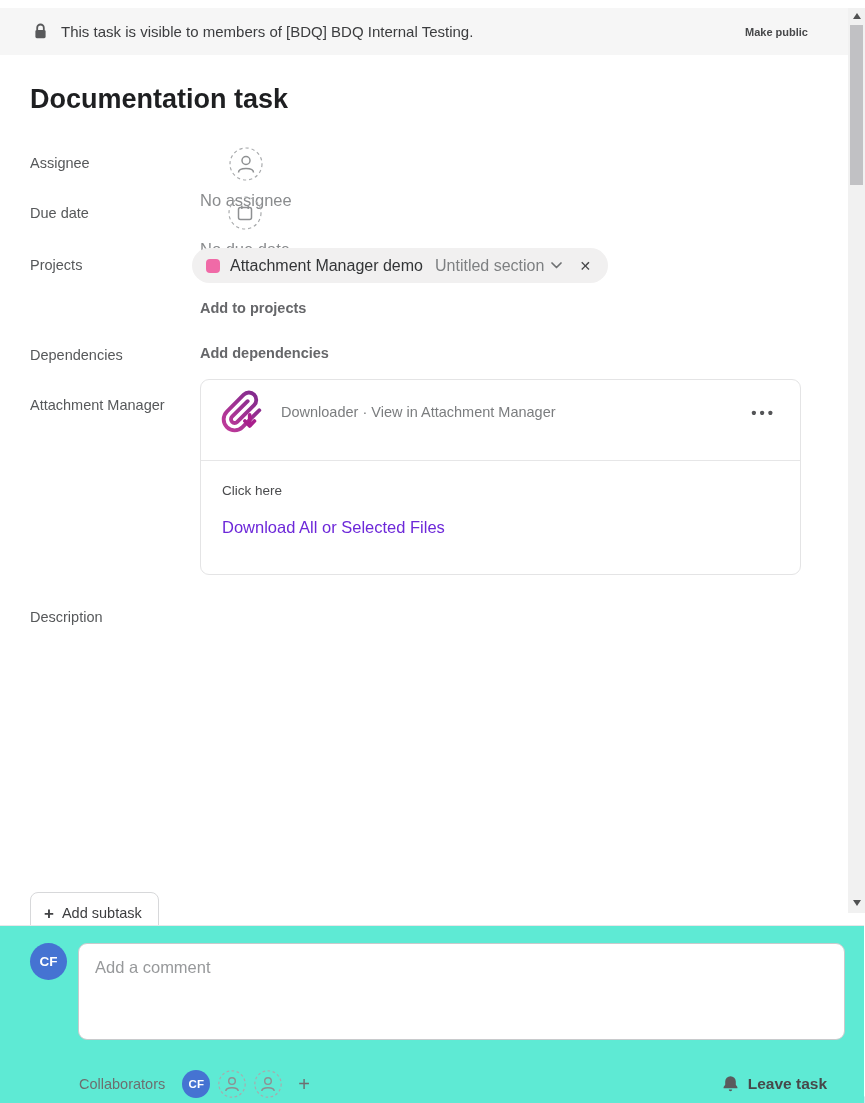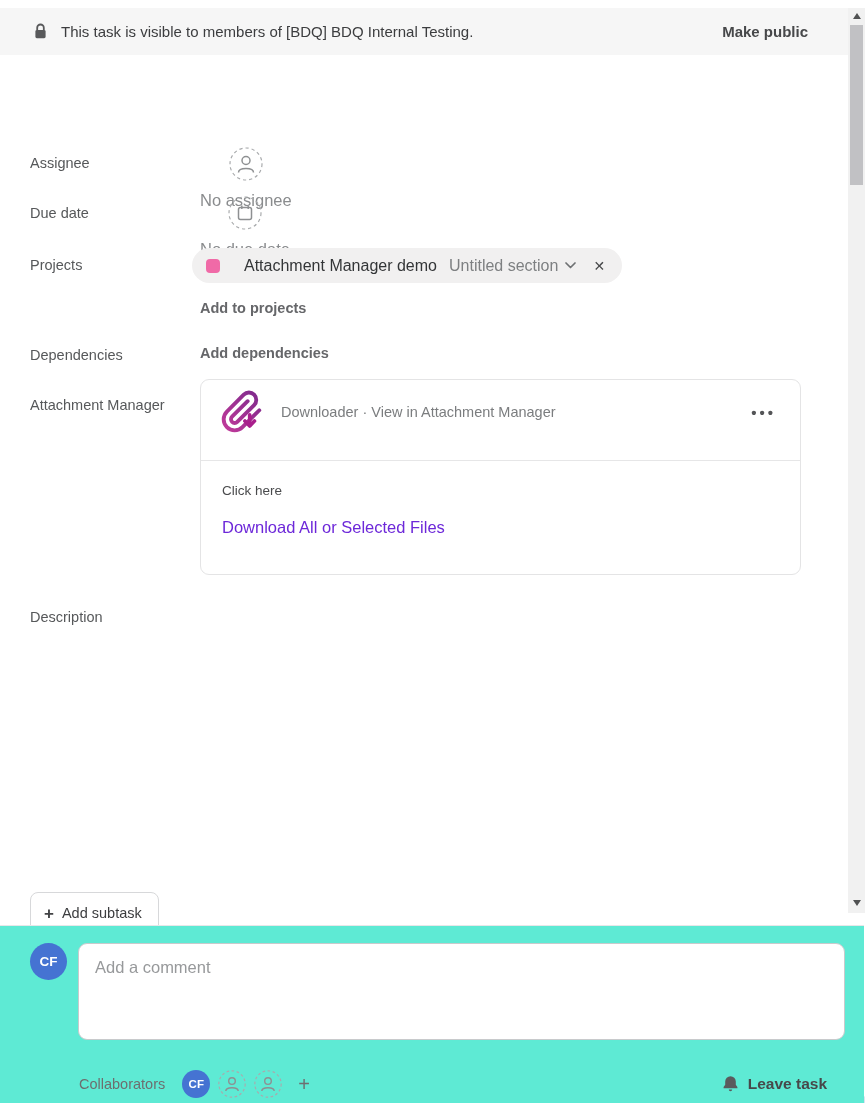--- a/index.html
+++ b/index.html
@@ -5,21 +5,21 @@
   * { margin:0; padding:0; box-sizing:border-box; }
   html,body { background:#fff; }
   body { font-family:"Liberation Sans", sans-serif; }
   #app { position:relative; width:865px; height:1103px; background:#fff; overflow:hidden; }
 
   
   .banner { position:absolute; left:0; top:8px; width:848px; height:47px; background:#f6f6f6;
             display:flex; align-items:center; padding:0 40px 0 33px; }
   .banner-msg { font-size:15px; color:#3c3d3f; margin-left:13px; }
   .banner-spacer { flex:1; }
-  .banner-action { font-size:15px; font-weight:700; color:#47484a; cursor:pointer; }
+  .banner-action { font-size:11px; font-weight:700; color:#47484a; cursor:pointer; }
 
   
   .scrollbar { position:absolute; right:0; top:8px; width:17px; height:905px; background:#f1f1f1; }
   .sb-arrow { position:absolute; left:0; width:17px; height:16px; display:flex; align-items:center; justify-content:center; }
   .sb-arrow.up { top:0; }
   .sb-arrow.down { bottom:2px; }
   .tri-up { width:0; height:0; border-left:4px solid transparent; border-right:4px solid transparent; border-bottom:6px solid #505152; }
   .tri-down { width:0; height:0; border-left:4px solid transparent; border-right:4px solid transparent; border-top:6px solid #505152; }
   .sb-thumb { position:absolute; left:2px; top:17px; width:13px; height:160px; background:#c1c1c4; }
 
@@ -28,21 +28,21 @@
 
   
   .field-label { position:absolute; left:30px; font-size:14.5px; color:#56585a; }
   .ghost-row { position:absolute; left:200px; display:flex; align-items:center; gap:10px; cursor:pointer;flex-direction:column; }
   .ghost-row .ghost-text { font-size:16.5px; color:#8a8c8e; }
 
   
   .project-pill { position:absolute; left:192px; top:248px; height:35px; background:#f1f0f0; border-radius:17.5px;
                   display:flex; align-items:center; padding:0 17px 0 14px; }
   .proj-swatch { width:14px; height:14px; border-radius:4px; background:var(--project-pink,#f06aa7); }
-  .proj-name { font-size:16px; color:#333537; margin-left:24px; cursor:pointer; }
+  .proj-name { font-size:16px; color:#333537; margin-left:10px; cursor:pointer; }
   .proj-section { font-size:16px; color:#7e8082; margin-left:12px; cursor:pointer; display:flex; align-items:center; gap:7px; }
   .proj-close { font-size:14px; color:#47484a; margin-left:17px; cursor:pointer; }
 
   .add-link { position:absolute; left:200px; font-size:14.5px; font-weight:700; color:#66676a; cursor:pointer; }
 
   
   .am-card { position:absolute; left:200px; top:379px; width:601px; height:196px; background:#fff;
              border:1px solid #e4e4e5; border-radius:9px; }
   .am-head { height:81px; border-bottom:1px solid #e6e6e7; display:flex; align-items:center; padding:0 24px 16px 19px; }
   .am-logo { flex:0 0 auto; }
@@ -109,20 +109,21 @@
   <div class="scrollbar">
     <div class="sb-arrow up">
         <div class="tri-up"></div>
       </div>
     <div class="sb-thumb"></div>
     <div class="sb-arrow down">
         <div class="tri-down"></div>
       </div>
   </div>
 
+  <div class="task-title">Documentation task</div>
 
   <div class="field-label" style="top:155px;">Assignee</div>
   <div class="ghost-row" style="top:147px;">
     <span style="display:flex;">
       <svg width="34" height="34" viewBox="0 0 34 34">
         <circle cx="17" cy="17" r="16" fill="none" stroke="#a9abad" stroke-width="1.2" stroke-dasharray="3.2 3"></circle>
         <circle cx="17" cy="13.5" r="4" fill="none" stroke="#8e9092" stroke-width="1.5"></circle>
         <path d="M9.5 25.5c0-5.3 15-5.3 15 0" fill="none" stroke="#8e9092" stroke-width="1.5"></path>
       </svg>
     </span>

